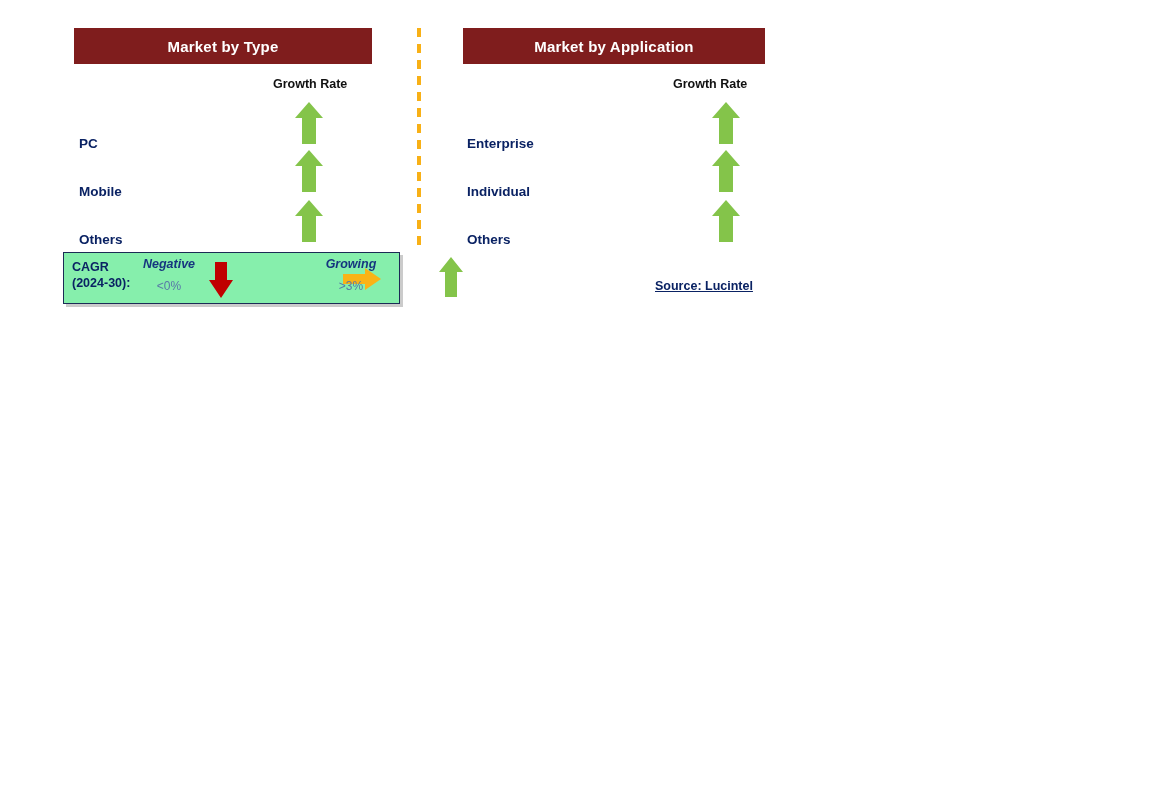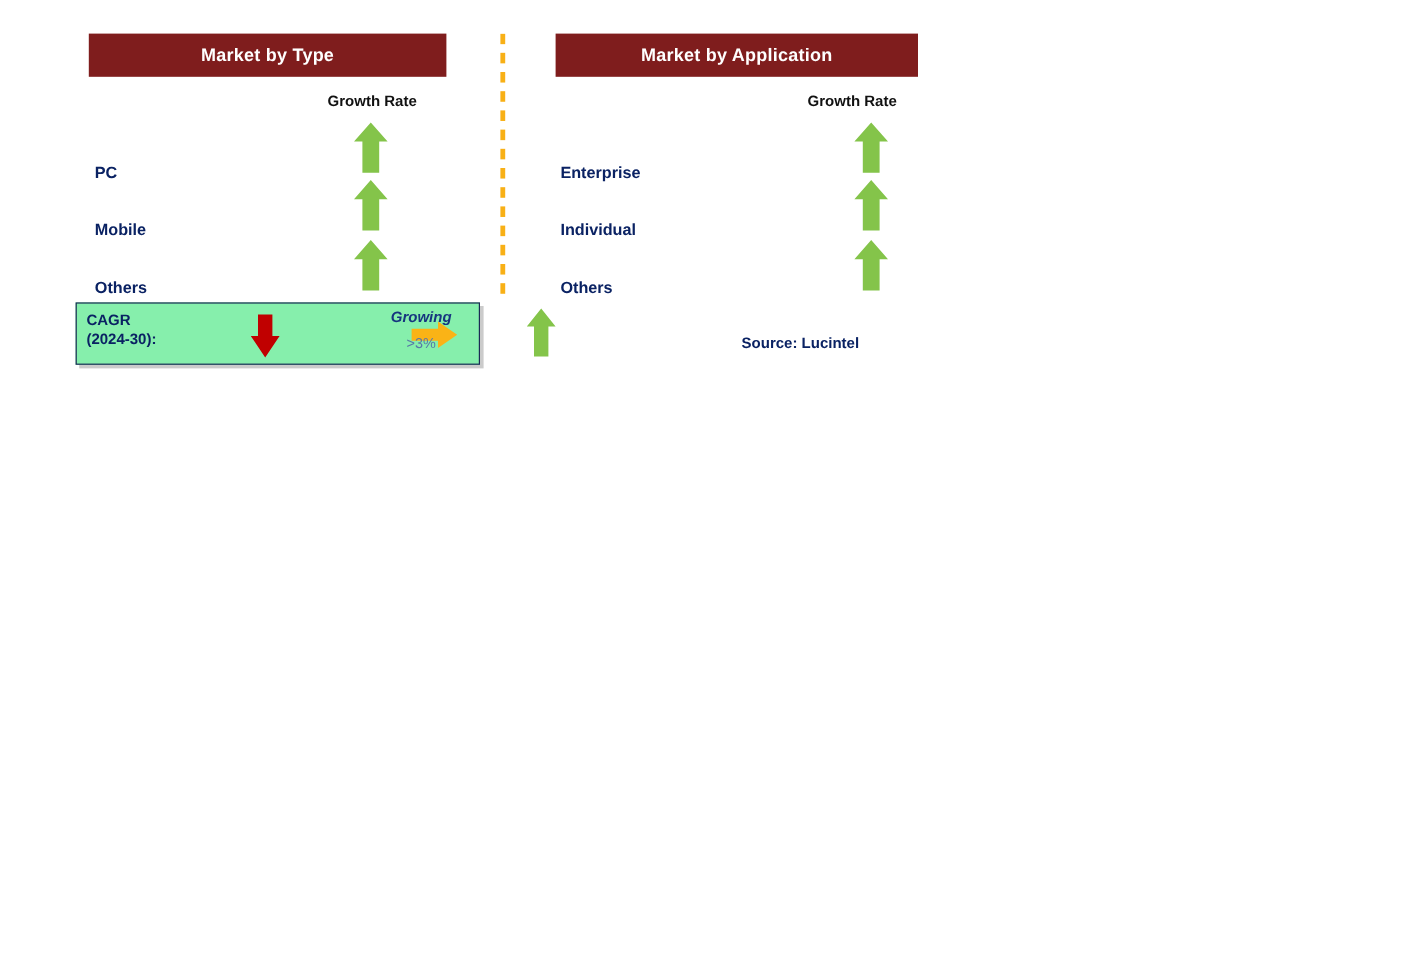--- a/index.html
+++ b/index.html
@@ -145,26 +145,27 @@
   #legend-icon-negative { left: 144px; top: 8px; }
   #legend-icon-flat     { left: 278px; top: 14px; width: 40px; height: 24px; }
   #legend-icon-growing  { left: 374px; top: 3px; }
 
   
   #legend-group-flat .legend-name { left: -4px; }
 
   
   #source-note {
     position: absolute;
-    left: 618px;
+    left: 655px;
     top: 279px;
     font-size: 12.5px;
     font-weight: bold;
     color: #0A2263;
     white-space: nowrap;
+    text-decoration: underline;
   }
 </style>
 </head>
 <body>
 
 <div class="panel-header" id="panel-type-header">
   <span>Market by Type</span>
 </div>
 
 <div class="growth-caption" id="growth-caption-type">Growth Rate</div>
@@ -219,20 +220,24 @@
   </svg>
 </div>
 
 <div id="cagr-legend">
 
   <div class="legend-title">
     <span>CAGR</span><br>
     <span>(2024-30):</span>
   </div>
 
+  <div class="legend-group" id="legend-group-negative">
+    <div class="legend-name">Negative</div>
+    <div class="legend-range">&lt;0%</div>
+  </div>
   <div class="legend-icon" id="legend-icon-negative">
     <svg viewBox="0 0 26 38" width="26" height="38" aria-hidden="true">
       <polygon points="13,37 25,19 19,19 19,1 7,1 7,19 1,19" fill="#C00000"></polygon>
     </svg>
   </div>
 
   <div class="legend-icon" id="legend-icon-flat">
     <svg viewBox="0 0 40 24" width="40" height="24" aria-hidden="true">
       <polygon points="39,12 23,23 23,17 1,17 1,7 23,7 23,1" fill="#FAB316"></polygon>
     </svg>

